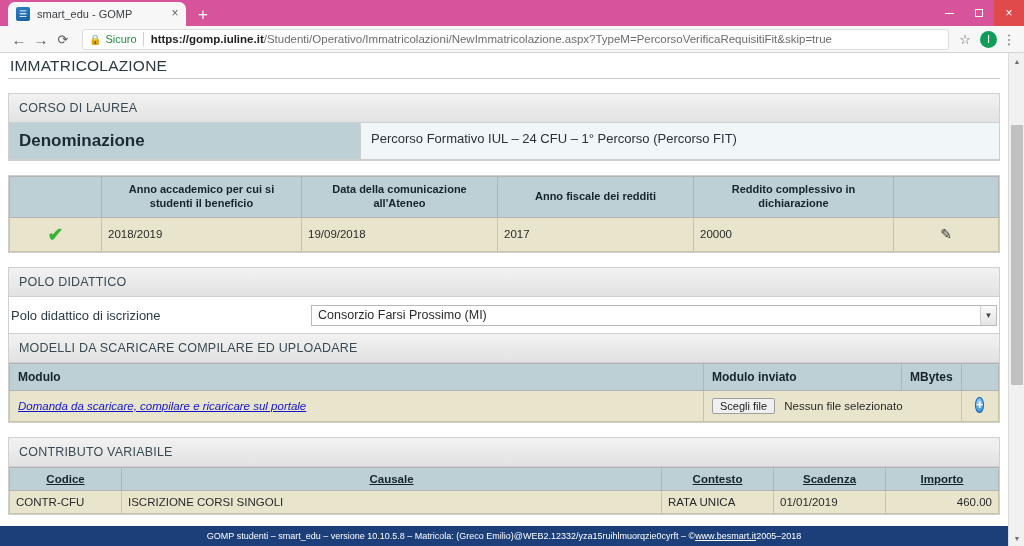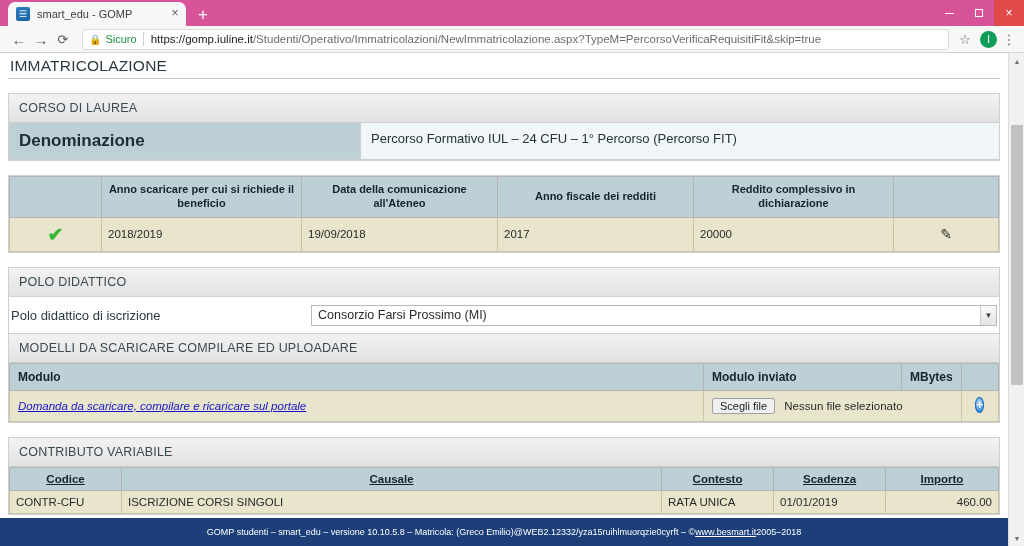--- a/index.html
+++ b/index.html
@@ -64,21 +64,21 @@
   .navbtn.reload { font-size: 13px; }
   .omnibox {
     flex: 1 1 auto; height: 21px; background: #fff; border: 1px solid #dadce0;
     border-radius: 3px; margin: 0 6px 0 8px; display: flex; align-items: center;
     padding: 0 6px; overflow: hidden;
   }
   .lock { color: #1e8e3e; font-size: 10px; margin-right: 4px; }
   .secure-txt { color: #1e8e3e; font-size: 11px; margin-right: 6px; white-space:nowrap;}
   .omni-sep { width:1px; height:14px; background:#cfcfcf; margin-right:7px; }
   .url { font-size: 11.5px; color: #6b6b6b; white-space: nowrap; overflow:hidden;}
-  .url b { color: #202124; font-weight: 400; }
+  .url b { color: #202124; font-weight: 700; }
   .star { color:#5f6368; font-size: 13px; width:20px; text-align:center; cursor:pointer; flex:0 0 20px;}
   .avatar {
     width: 17px; height: 17px; border-radius: 50%; background: #0f9d58;
     color: #fff; font-size: 11px; line-height: 17px; text-align: center;
     margin: 0 5px; flex: 0 0 17px; cursor: pointer;
   }
   .kebab { color:#5f6368; font-size: 13px; width:14px; text-align:center; cursor:pointer; flex:0 0 14px; letter-spacing:0;}
 
   
   .viewport {
@@ -172,21 +172,21 @@
     color: #16242b; padding: 5px 6px; font-weight: 700; text-align: center;
   }
   table.contrib th u { text-decoration: underline; }
   table.contrib td {
     background: #e8e5cc; border: 1px solid #c9c4a6; font-size: 11.5px;
     color: #2a2a2a; padding: 5px 6px;
   }
 
   
   .footer {
-    position: absolute; left: 0; bottom: 0; width: 1008px; height: 28px;
+    position: absolute; left: 0; bottom: 0; width: 1008px; height: 20px;
     background: #1c3f7a; color: #fff; font-size: 9px;
     display: flex; align-items: center; justify-content: center;
     white-space: nowrap; z-index: 5;
   }
   .footer a { color: #fff; text-decoration: underline; }
 
   
   .scrollbar {
     position: absolute; right: 0; top: 53px; width: 16px; height: 493px;
     background: #f1f1f1; border-left: 1px solid #dcdcdc;
@@ -250,21 +250,21 @@
           <div class="kv-key">Denominazione</div>
           <div class="kv-val">Percorso Formativo IUL – 24 CFU – 1° Percorso (Percorso FIT)</div>
         </div>
       </div>
 
       <div class="panel">
         <table class="grid">
           <thead>
             <tr>
               <th style="width:92px"></th>
-              <th style="width:200px">Anno scaricare per cui si richiede il beneficio</th>
+              <th style="width:200px">Anno accademico per cui si studenti il beneficio</th>
               <th style="width:196px">Data della comunicazione all'Ateneo</th>
               <th style="width:196px">Anno fiscale dei redditi</th>
               <th style="width:200px">Reddito complessivo in dichiarazione</th>
               <th></th>
             </tr>
           </thead>
           <tbody>
             <tr>
               <td class="center"><span class="check">✔</span></td>
               <td>2018/2019</td>

